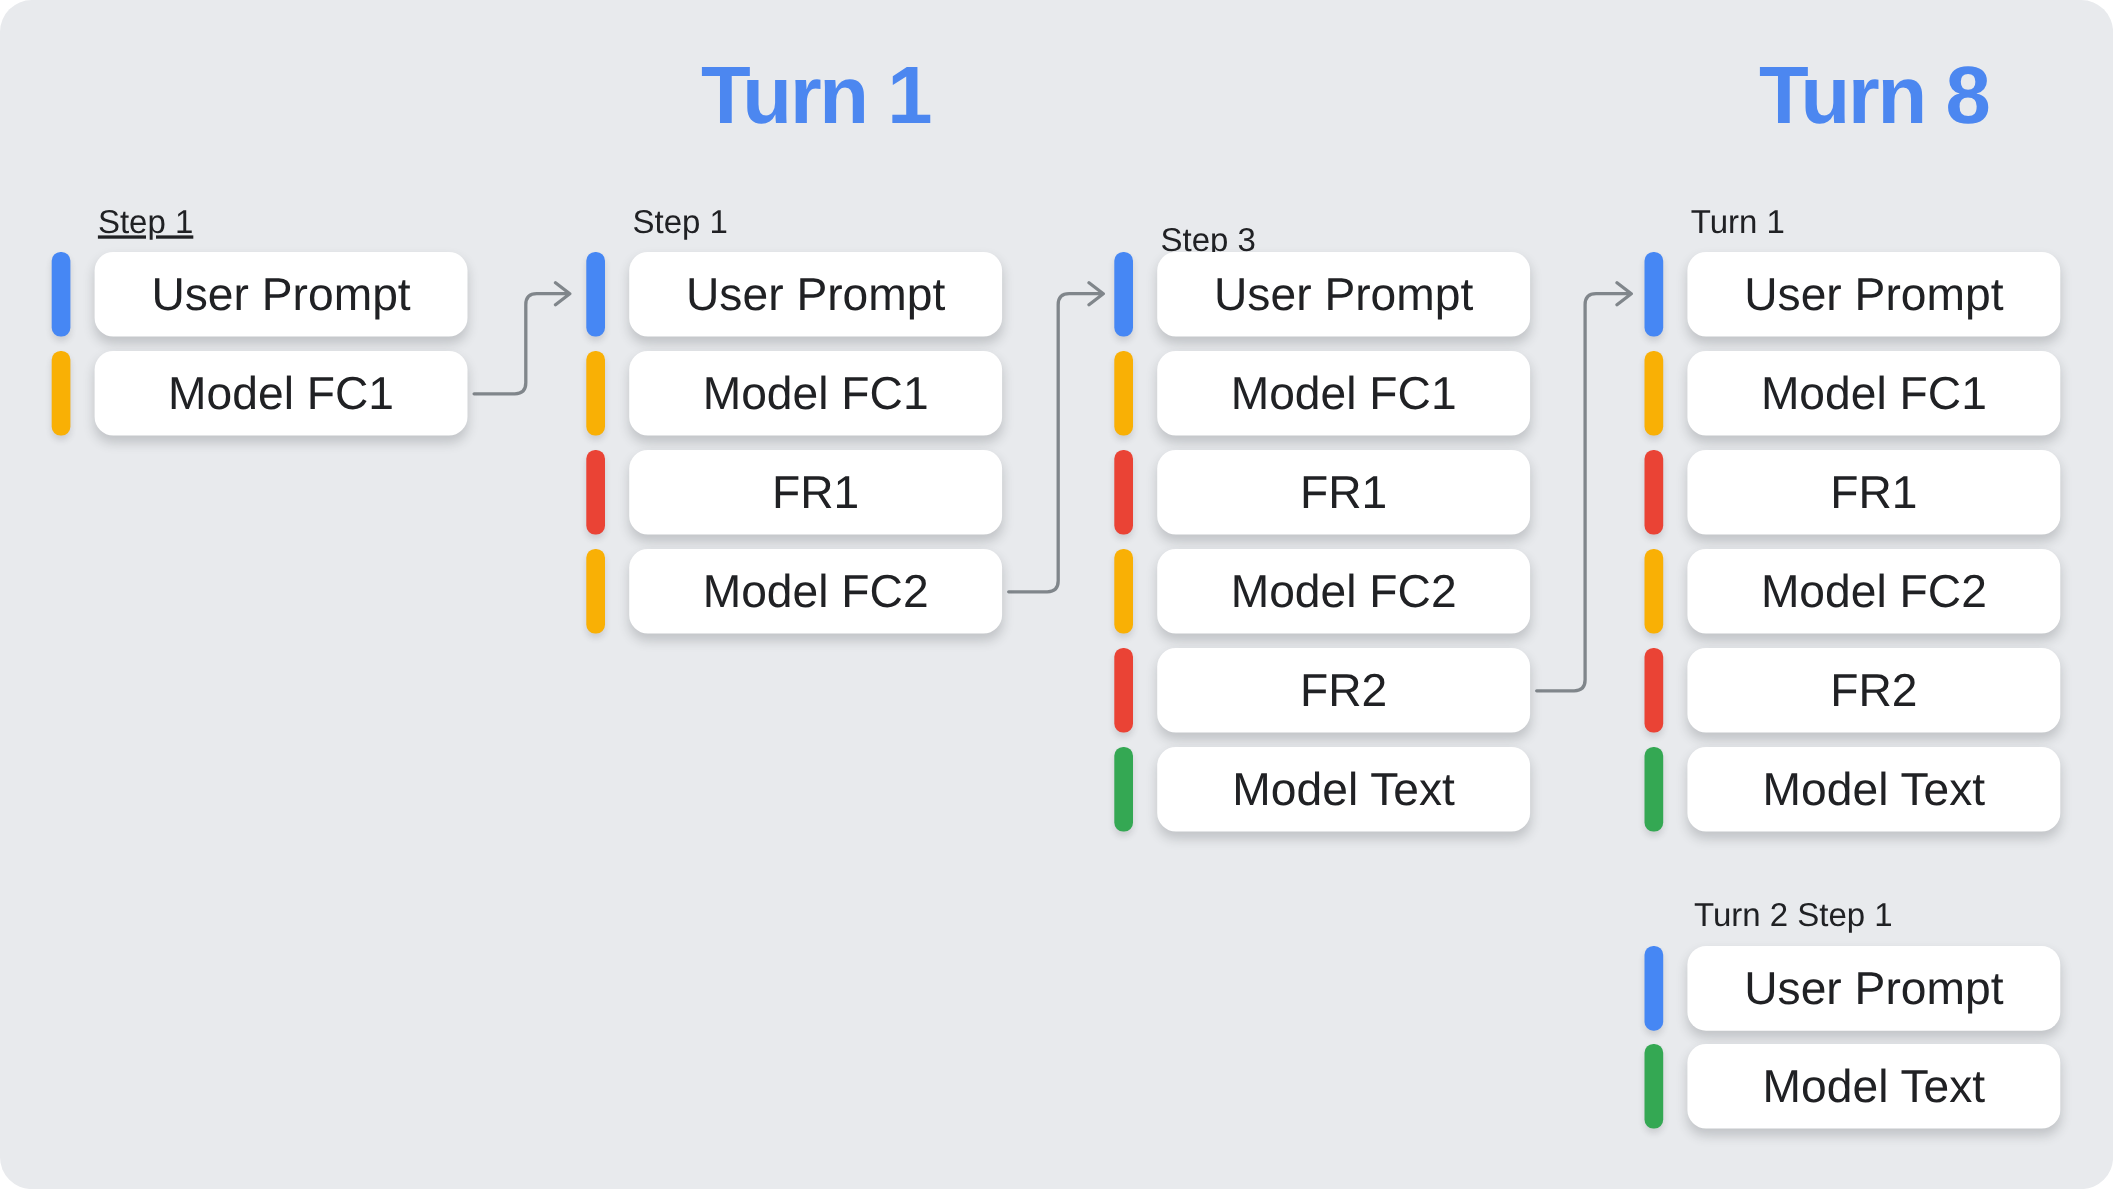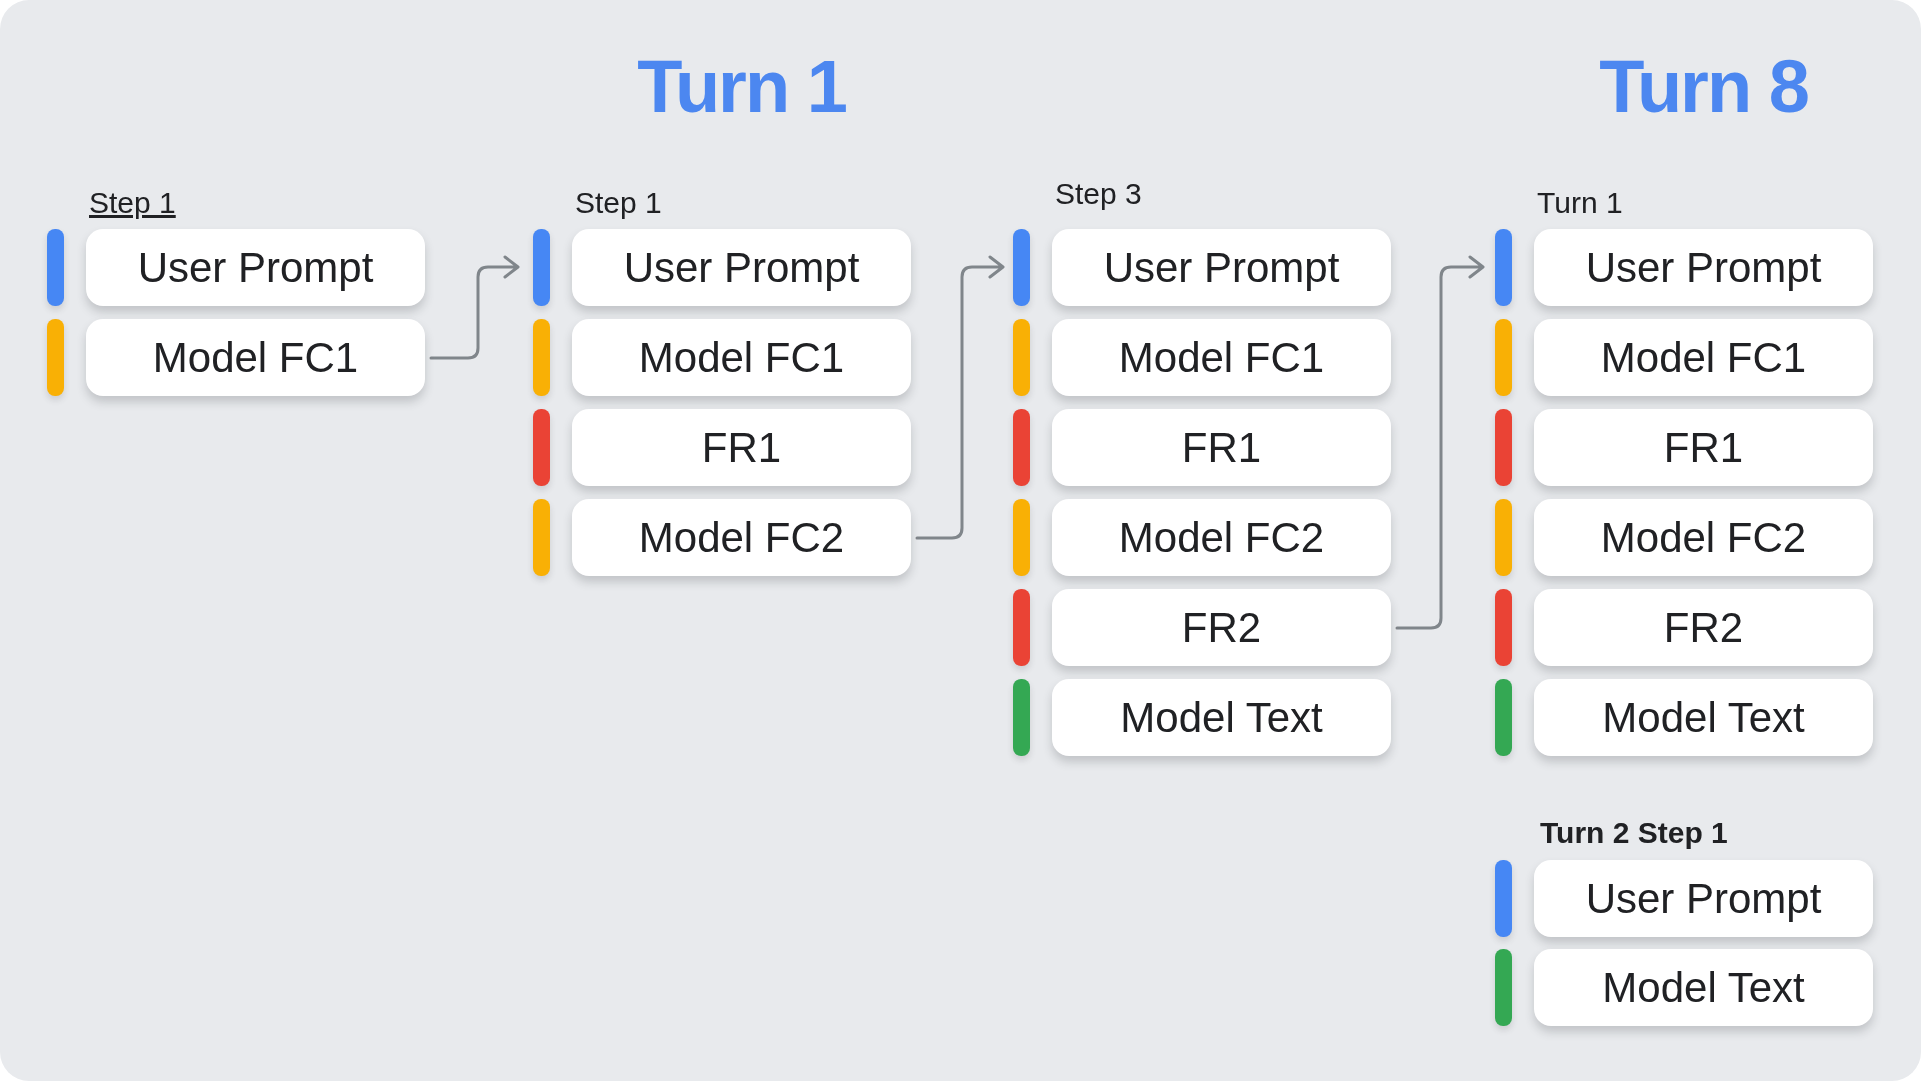--- a/index.html
+++ b/index.html
@@ -78,23 +78,23 @@
 </head>
 <body>
 
 <div class="canvas" style="color: rgb(32, 33, 36); background-color: rgb(232, 234, 237); border-radius: 29px;">
 
   <div class="turn-title" style="left: 572px; color: rgb(76, 135, 240);">Turn 1</div>
   <div class="turn-title" style="left: 1534px; color: rgb(76, 135, 240);">Turn 8</div>
 
   <div class="col-label" style="left:89px; top:188px;text-decoration:underline;">Step 1</div>
   <div class="col-label" style="left:575px; top:188px;">Step 1</div>
-  <div class="col-label" style="left:1055px; top:179px;">Step 3</div>
+  <div class="col-label" style="left:1055px; top:204px;">Step 3</div>
   <div class="col-label" style="left:1537px; top:188px;">Turn 1</div>
-  <div class="col-label" style="left:1540px; top:818px;font-weight:bold;">Turn 2 Step 1</div>
+  <div class="col-label" style="left:1540px; top:818px;">Turn 2 Step 1</div>
 
   <svg class="arrows" viewBox="0 0 1921 1081" xmlns="http://www.w3.org/2000/svg">
     <path class="arrow-path" d="M 431 358 L 468 358 Q 478 358 478 348 L 478 277 Q 478 267 488 267 L 516 267 M 505 257 L 518 267 L 505 277" style="stroke: rgb(128, 134, 139);"></path>
     <path class="arrow-path" d="M 917 538 L 952 538 Q 962 538 962 528 L 962 277 Q 962 267 972 267 L 1001 267 M 990 257 L 1003 267 L 990 277" style="stroke: rgb(128, 134, 139);"></path>
     <path class="arrow-path" d="M 1397 628 L 1431 628 Q 1441 628 1441 618 L 1441 277 Q 1441 267 1451 267 L 1481 267 M 1470 257 L 1483 267 L 1470 277" style="stroke: rgb(128, 134, 139);"></path>
   </svg>
 
   <div class="row" style="left:86px; top:229px;">
     <span class="pill" style="background-color: rgb(70, 135, 244);"></span>
     <div class="box">User Prompt</div>

